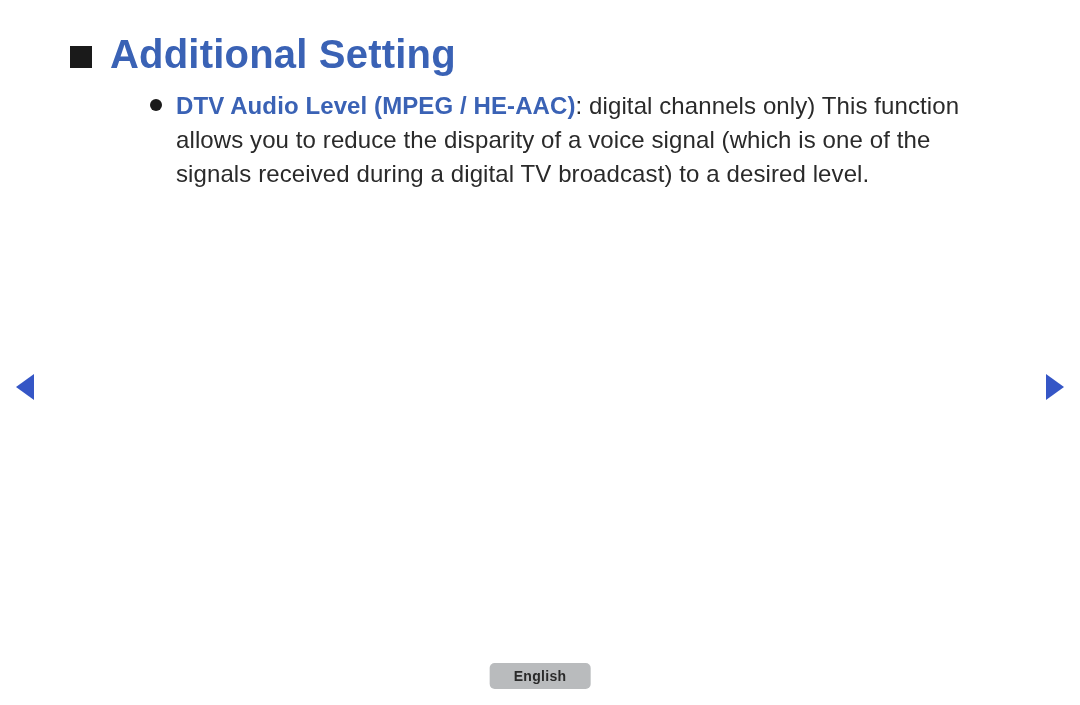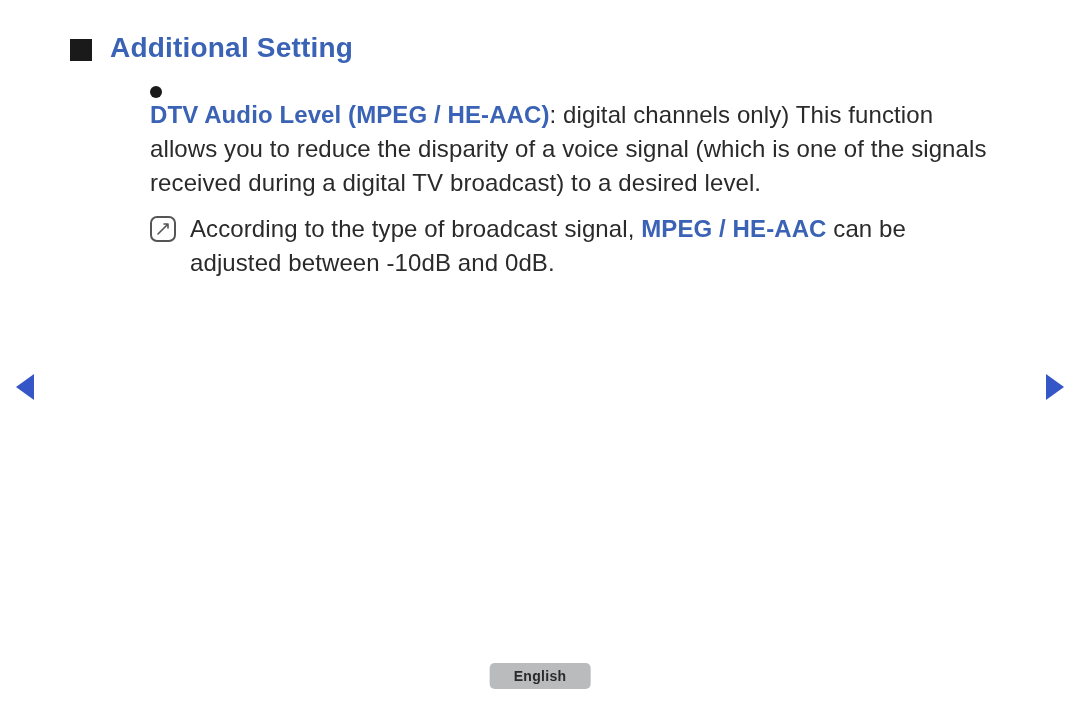--- a/index.html
+++ b/index.html
@@ -26,32 +26,31 @@
     .square-bullet {
       width: 22px;
       height: 22px;
       background: #1a1a1a;
       margin-right: 18px;
       margin-top: 4px;
       flex-shrink: 0;
     }
     .heading-text {
       color: #3a62b5;
-      font-size: 28px;
+      font-size: 40px;
       font-weight: bold;
       letter-spacing: 0.2px;
     }
     .body-block {
       margin-left: 80px;
       margin-right: 10px;
     }
     .bullet-row {
       display: flex;
       margin-bottom: 12px;
-      flex-direction: column;
     }
     .round-bullet {
       width: 12px;
       height: 12px;
       background: #1a1a1a;
       border-radius: 50%;
       margin-right: 14px;
       margin-top: 10px;
       flex-shrink: 0;
     }
@@ -132,30 +131,20 @@
 
     <div class="bullet-row">
       <div class="round-bullet"></div>
       <div class="body-text">
         <span class="bold-blue">DTV Audio Level (MPEG / HE-AAC)</span><span>: digital channels only) This function allows you to reduce the disparity of a voice signal (which is one of the signals received during a digital TV broadcast) to a desired level.</span>
       </div>
     </div>
 
     <div class="note-block">
 
-      <div class="note-row">
-        <div class="note-icon">
-          <svg viewBox="0 0 16 16">
-            <path d="M3 13 L13 3 M9 3 L13 3 L13 7" stroke="#555" stroke-width="1.6" fill="none" stroke-linecap="round" stroke-linejoin="round"></path>
-          </svg>
-        </div>
-        <div class="body-text">
-          <span>According to the type of broadcast signal, </span><span class="bold-blue">MPEG / HE-AAC</span><span> can be adjusted between -10dB and 0dB.</span>
-        </div>
-      </div>
 
 
     </div>
 
   </div>
 
 </div>
 
 <div class="nav-left">
   <svg width="22" height="30" viewBox="0 0 22 30">

